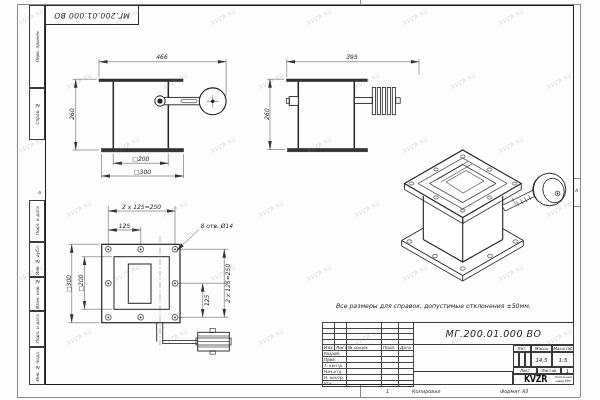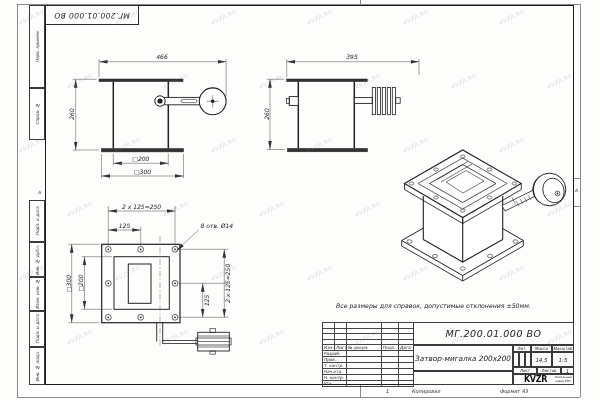--- a/index.html
+++ b/index.html
@@ -334,21 +334,20 @@
     <tr style="height:5.8px">
           <td colspan="2">Утв.</td>
           <td></td>
           <td></td>
           <td></td>
         </tr>
   </tbody>
     </table>
 
   <div class="cell" style="left:413px;top:322px;width:161px;height:23px;font-size:9.5px;letter-spacing:.5px">МГ.200.01.000 ВО</div>
-  <div class="cell" style="left:413px;top:345px;width:100px;height:26px;font-size:7.3px">Затвор-мигалка 200х200</div>
   <div class="cell" style="left:413px;top:371px;width:100px;height:14px"></div>
 
   <div class="cell" style="left:513px;top:345px;width:18px;height:7px;font-size:4px">Лит.</div>
   <div class="cell" style="left:531px;top:345px;width:21px;height:7px;font-size:4px">Масса</div>
   <div class="cell" style="left:552px;top:345px;width:22px;height:7px;font-size:4px">Масштаб</div>
   <div class="cell" style="left:513px;top:352px;width:6px;height:15px"></div>
   <div class="cell" style="left:519px;top:352px;width:6px;height:15px"></div>
   <div class="cell" style="left:525px;top:352px;width:6px;height:15px"></div>
   <div class="cell" style="left:531px;top:352px;width:21px;height:15px;font-size:5.5px">14,5</div>
   <div class="cell" style="left:552px;top:352px;width:22px;height:15px;font-size:5.5px">1:5</div>

